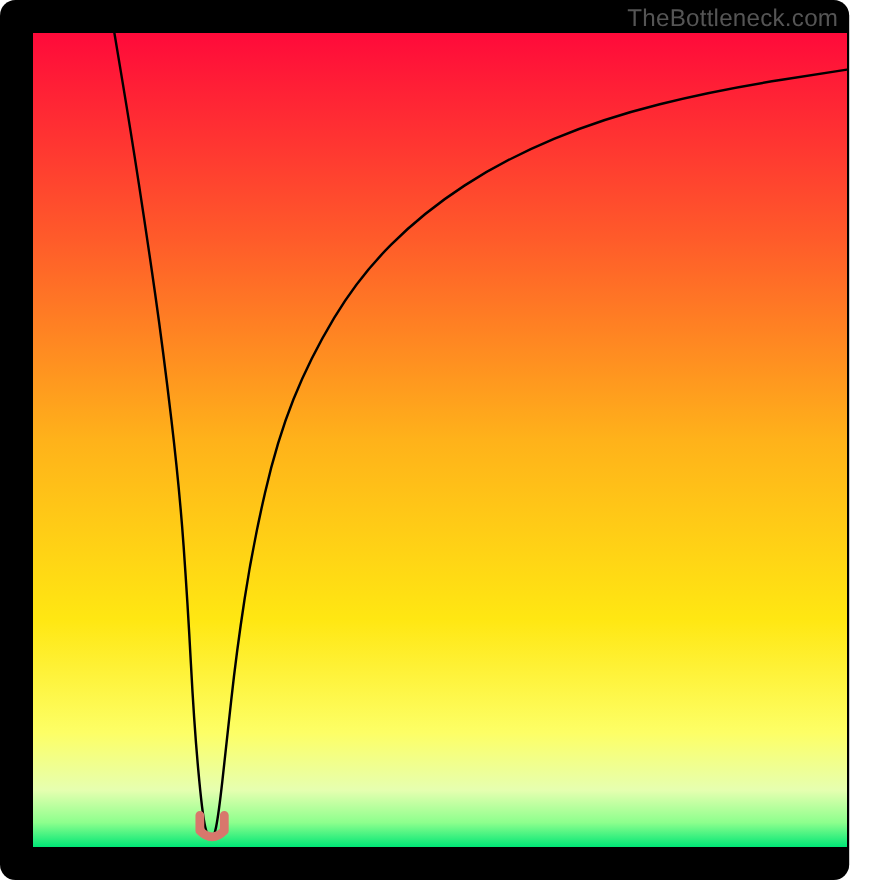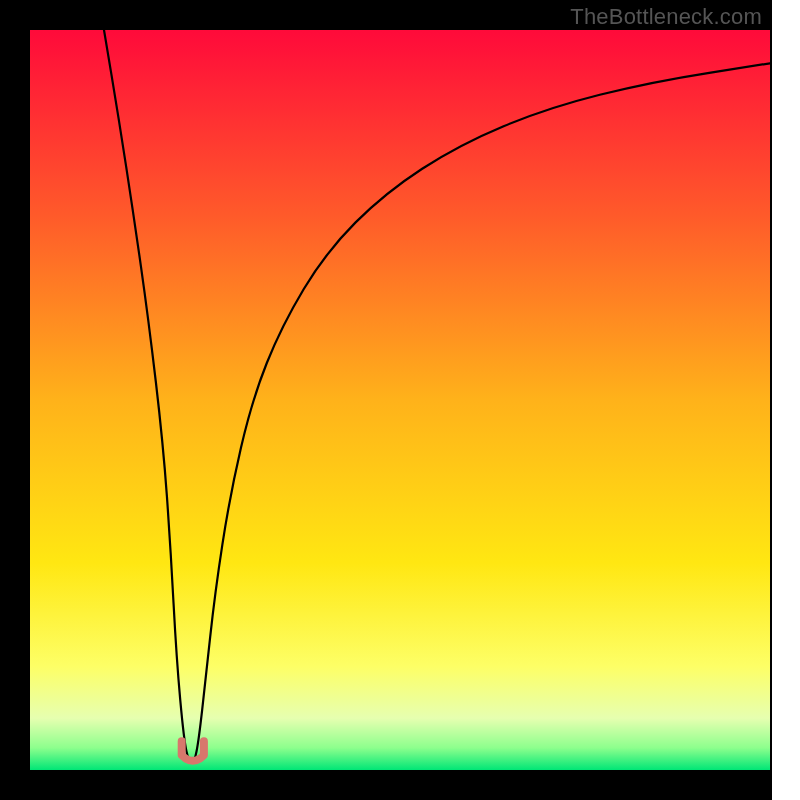--- a/index.html
+++ b/index.html
@@ -8,20 +8,21 @@
     width: 800px;
     height: 800px;
     overflow: hidden;
     font-family: Arial, Helvetica, sans-serif;
   }
   .outer {
     width: 772px;
     height: 800px;
     background: #000;
     position: relative;
+    border-radius: 14px;
   }
   .watermark {
     position: absolute;
     top: 4px;
     right: 10px;
     color: #555;
     font-size: 22px;
     font-weight: 500;
     letter-spacing: 0.2px;
     z-index: 10;

